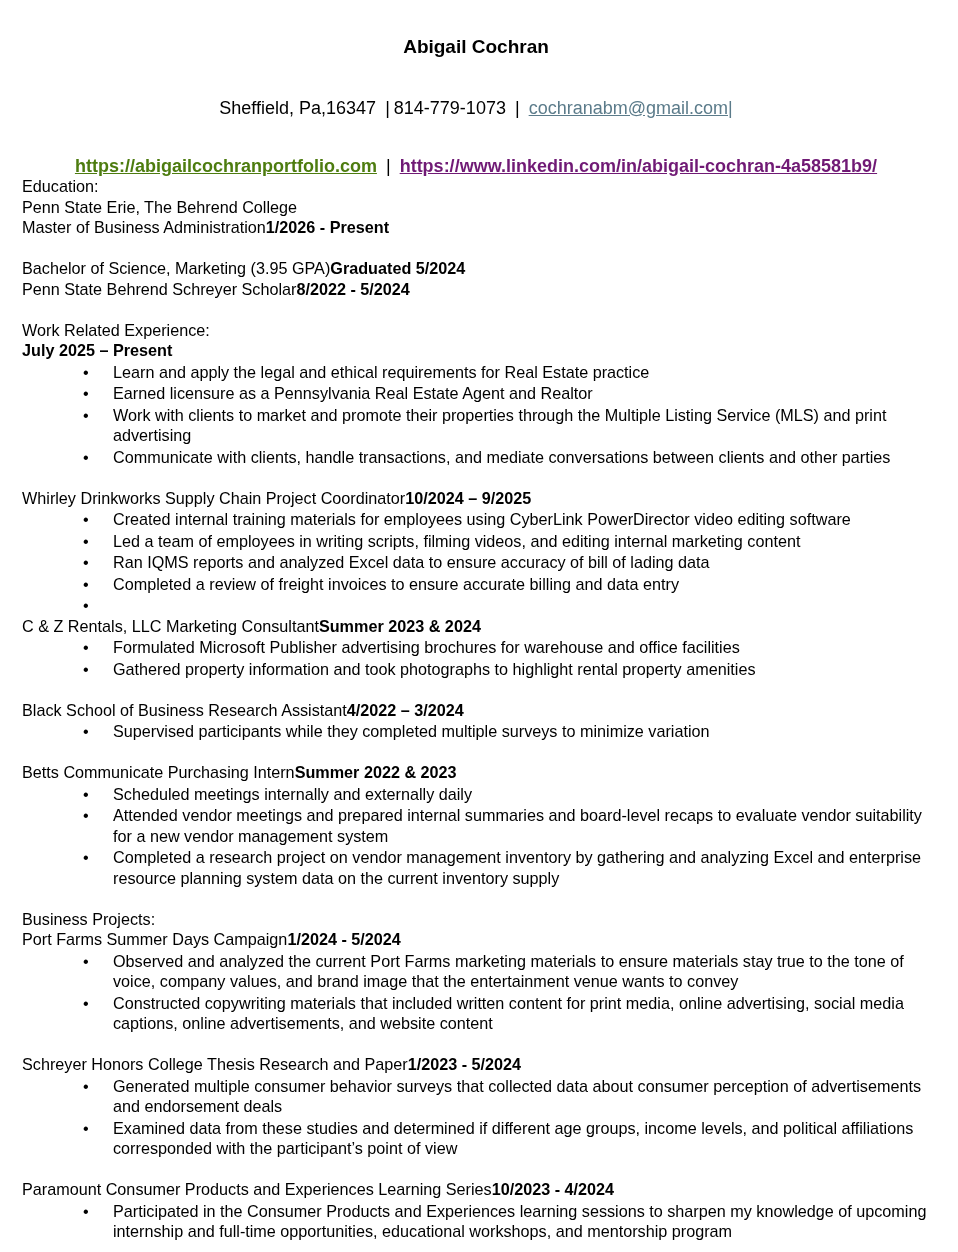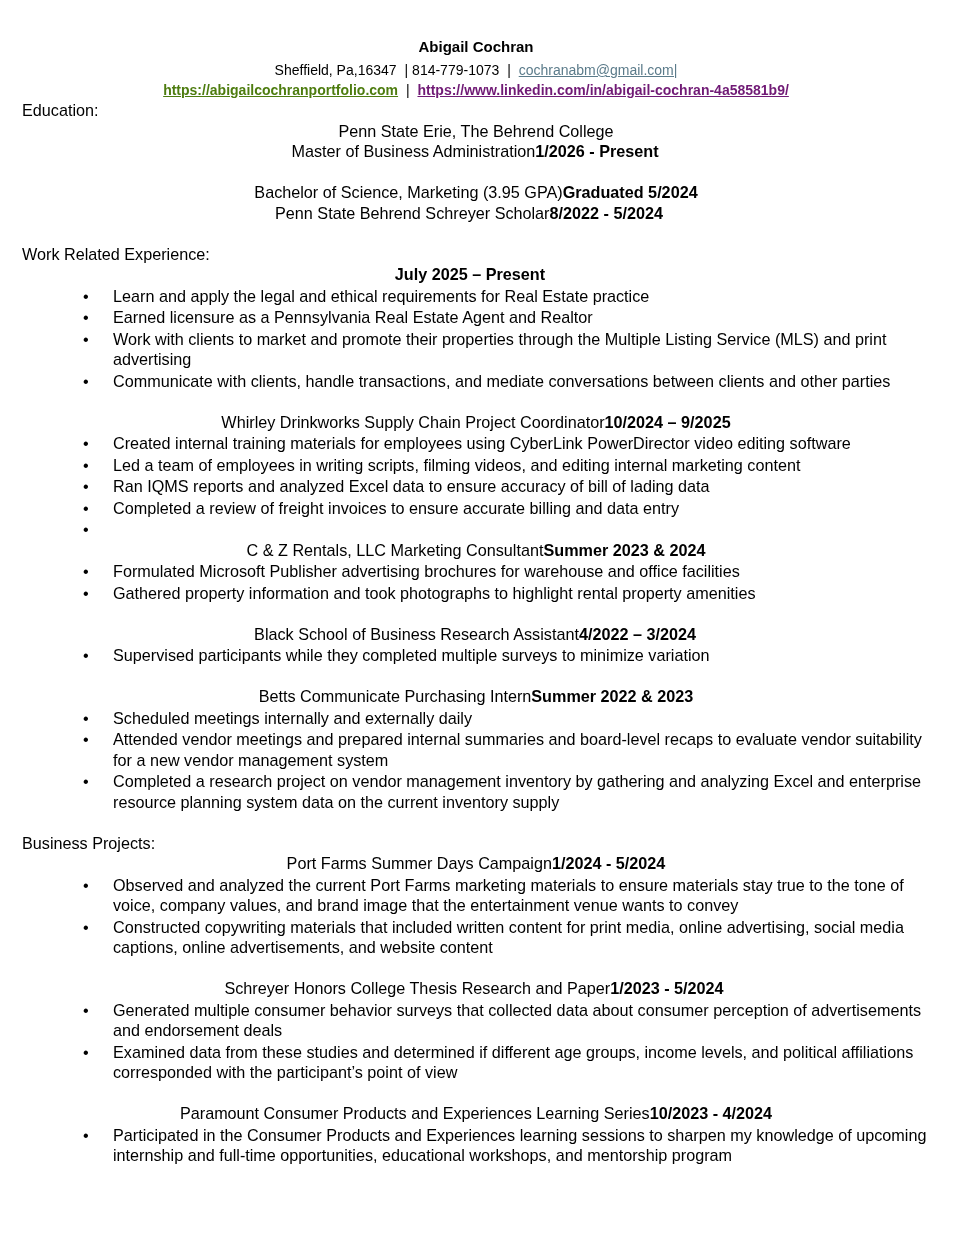--- a/index.html
+++ b/index.html
@@ -2,28 +2,28 @@
 <html><head>
 <meta charset="utf-8">
 <style>
   html, body { margin: 0; padding: 0; background: #ffffff; }
   body {
     width: 958px; height: 1252px; overflow: hidden; position: relative;
     font-family: "Liberation Sans", sans-serif; color: #000; font-size: 16.2px;
   }
   .page { position: absolute; left: 22px; top: 34px; width: 908px; }
   .header { text-align: center; }
-  .name { font-size: 15px; font-weight: bold; line-height: 26px; }
-  .contact { font-size: 14px; line-height: 20px; }
+  .name { font-size: 19px; font-weight: bold; line-height: 26px; }
+  .contact { font-size: 18px; line-height: 20px; margin-top: 38px; }
   .contact .sep { margin: 0 4px; }
   .link-grey { color: #5b7b8a; text-decoration: underline; }
   .link-bold { font-weight: bold; text-decoration: underline; }
   .link-bold.grey { color: #4d7c0f; }
   .link-bold.black { color: #701a75; }
-  .line { line-height: 20.5px; display: flex; justify-content: center; }
+  .line { line-height: 20.5px; display: flex; justify-content: flex-start; }
   .line .right { font-weight: bold; white-space: nowrap; }
   .section-title { font-weight: normal; line-height: 20.5px; }
   .gap { height: 20.5px; }
   ul { margin: 0; padding: 0; list-style: none; }
   li { position: relative; padding-left: 91px; line-height: 20.5px; margin-top: 1px; }
   li .bullet { position: absolute; left: 61px; top: 0; }
 </style>
 </head>
 <body>
 

